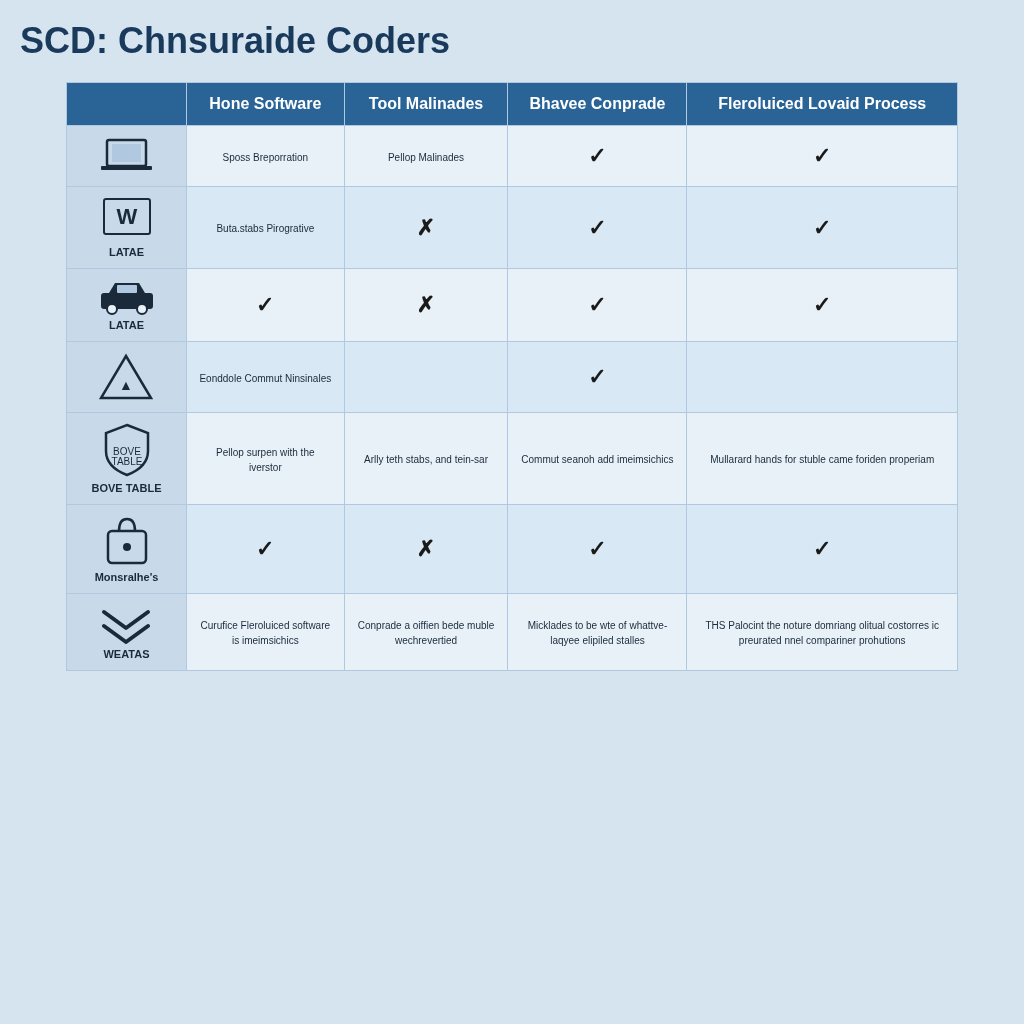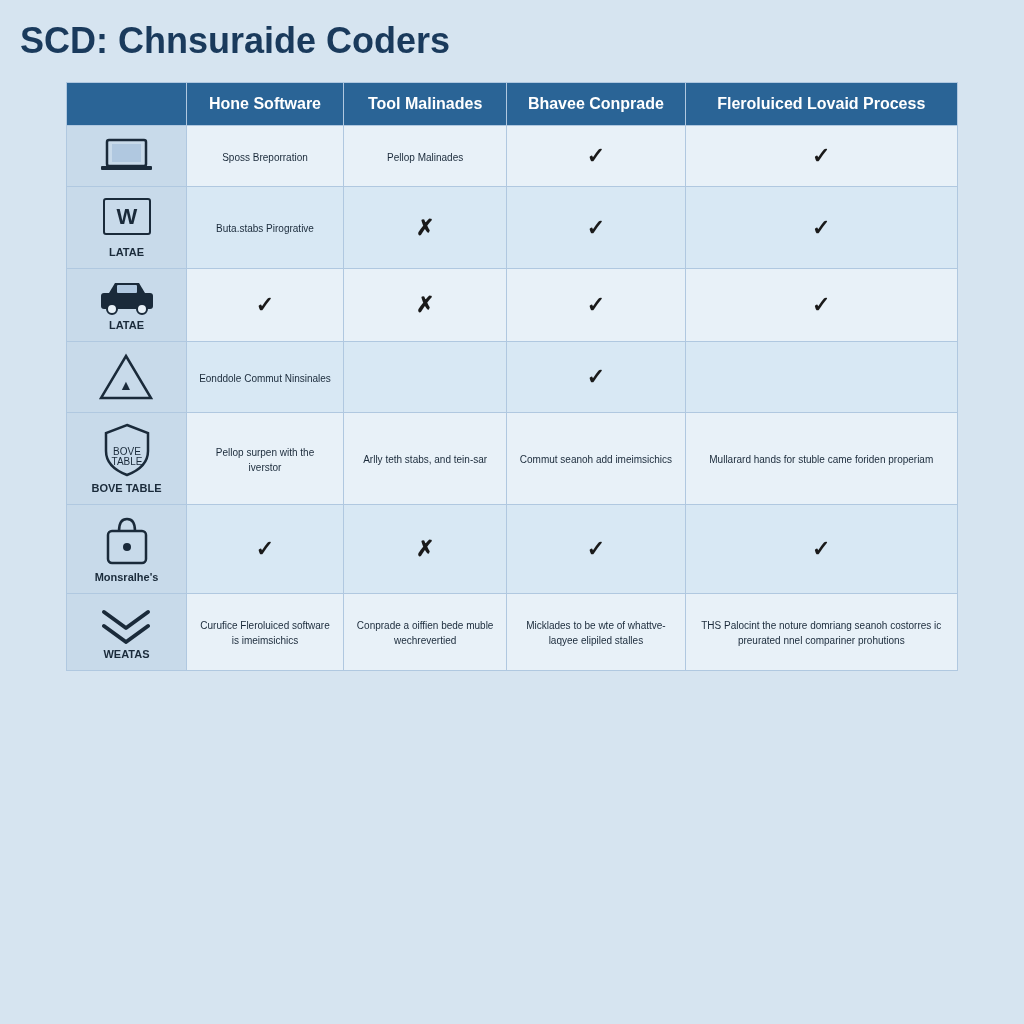--- a/index.html
+++ b/index.html
@@ -191,16 +191,16 @@
     <svg width="55" height="40" viewBox="0 0 55 40" xmlns="http://www.w3.org/2000/svg">
       <polyline points="5,8 27,24 49,8" stroke="#1a2a3a" stroke-width="4" fill="none" stroke-linecap="round" stroke-linejoin="round"></polyline>
       <polyline points="5,22 27,38 49,22" stroke="#1a2a3a" stroke-width="4" fill="none" stroke-linecap="round" stroke-linejoin="round"></polyline>
     </svg>
     <span class="icon-label">WEATAS</span>
   </div>
         </td>
         <td><span class="small-text">Curufice Fleroluiced software is imeimsichics</span></td>
         <td><span class="small-text">Conprade a oiffien bede muble wechrevertied</span></td>
         <td><span class="small-text">Micklades to be wte of whattve-laqyee elipiled stalles</span></td>
-        <td><span class="small-text">THS Palocint the noture domriang seanoh costorres ic preurated nnel compariner prohutions</span></td>
+        <td><span class="small-text">THS Palocint the noture domriang olitual costorres ic preurated nnel compariner prohutions</span></td>
       </tr>
     </tbody>
 </table>
 
 </body></html>

